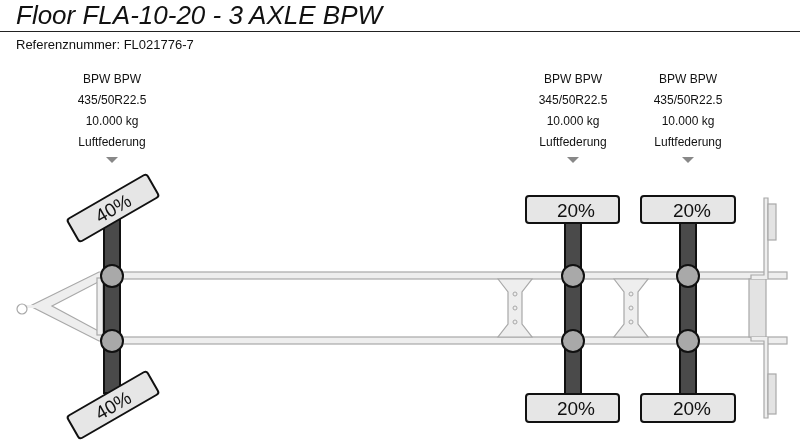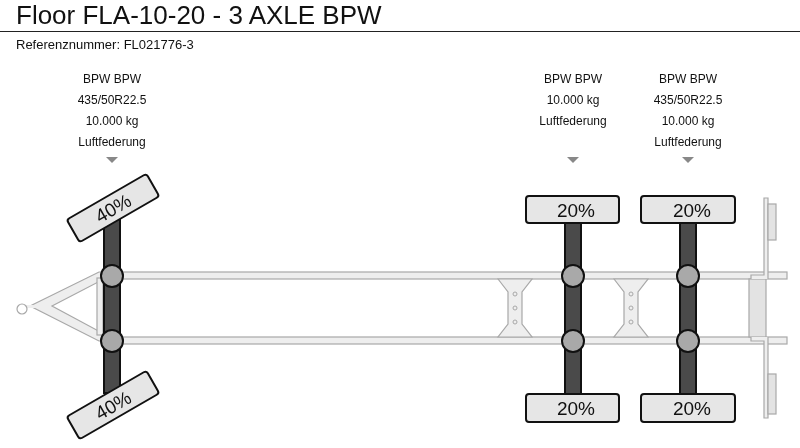--- a/index.html
+++ b/index.html
@@ -1,38 +1,39 @@
 <!DOCTYPE html>
 <html><head>
 <meta charset="utf-8">
 <style>
   html,body{margin:0;padding:0;background:#fff;}
   body{width:800px;height:448px;position:relative;overflow:hidden;font-family:"Liberation Sans",sans-serif;color:#111;}
-  .title{position:absolute;left:16px;top:0;font-size:26px;line-height:30px;white-space:nowrap;}
+  .title{position:absolute;left:16px;top:0;font-size:26px;line-height:30px;white-space:nowrap;font-style:italic;}
   .rule{position:absolute;left:0;top:31px;width:800px;height:1px;background:#222;}
   .ref{position:absolute;left:16px;top:37px;font-size:13px;line-height:16px;}
   .spec{position:absolute;top:69px;width:130px;text-align:center;font-size:12px;line-height:21px;}
   svg{position:absolute;left:0;top:0;}
   .pct{font-family:"Liberation Sans",sans-serif;font-size:19px;fill:#111;}
 </style>
 </head>
 <body>
 
 <div class="title">Floor FLA-10-20 - 3 AXLE BPW</div>
 <div class="rule"></div>
-<div class="ref">Referenznummer: FL021776-3</div>
+<div class="ref">Referenznummer: FL021776-7</div>
 
 <div class="spec" style="left:47px;">
   <div>BPW BPW</div>
   <div>435/50R22.5</div>
   <div>10.000 kg</div>
   <div>Luftfederung</div>
 </div>
 <div class="spec" style="left:508px;">
   <div>BPW BPW</div>
+  <div>345/50R22.5</div>
   <div>10.000 kg</div>
   <div>Luftfederung</div>
 </div>
 <div class="spec" style="left:623px;">
   <div>BPW BPW</div>
   <div>435/50R22.5</div>
   <div>10.000 kg</div>
   <div>Luftfederung</div>
 </div>
 

